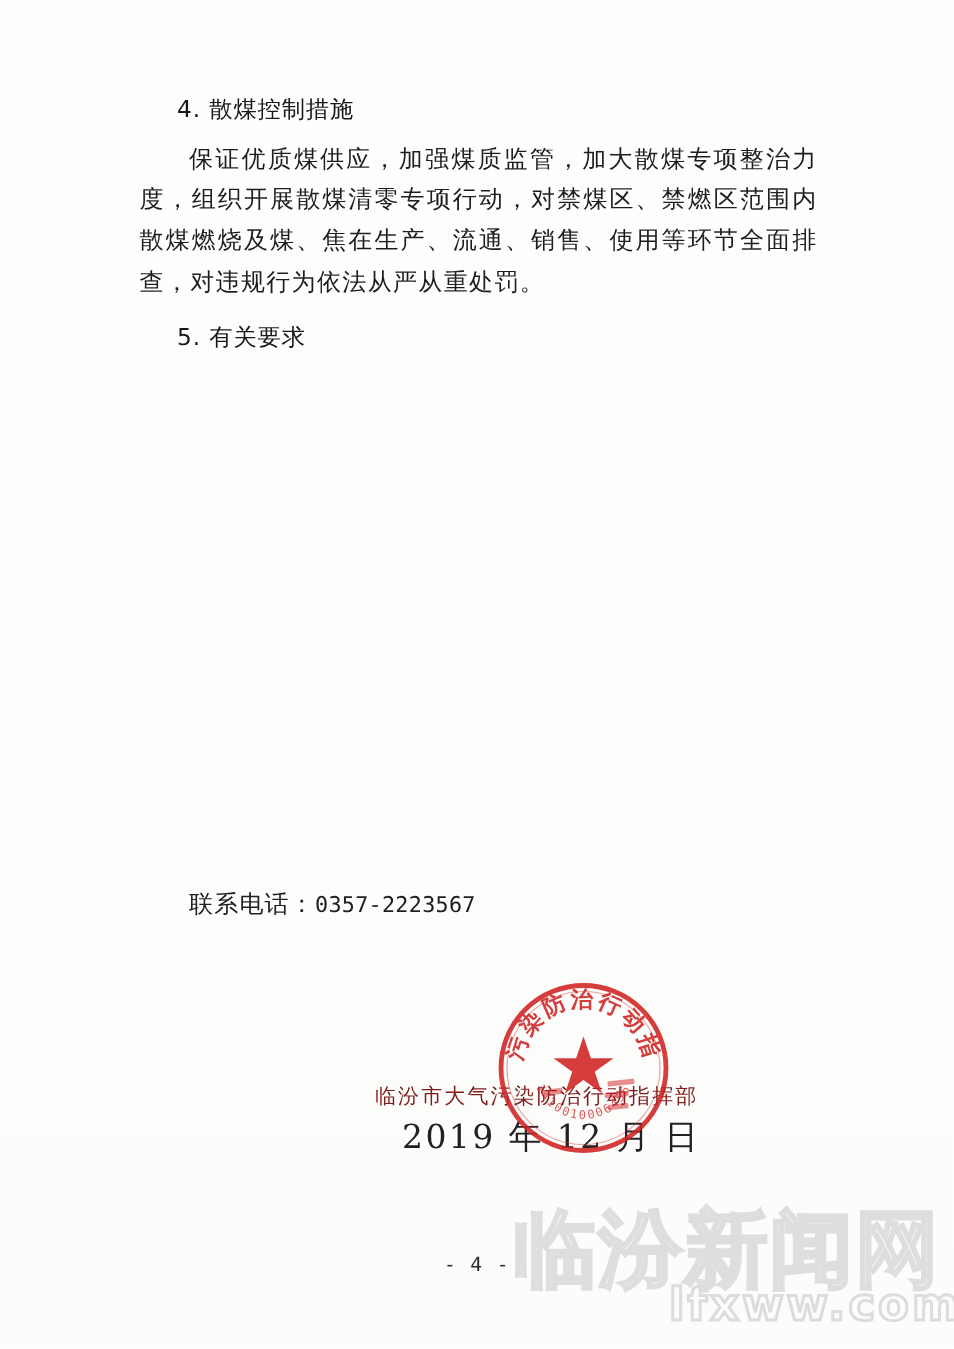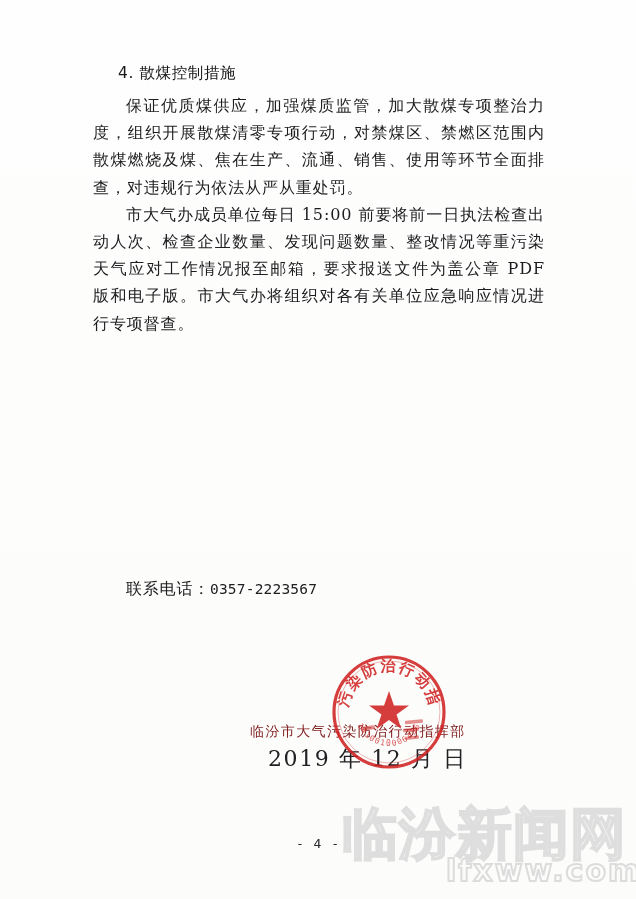--- a/index.html
+++ b/index.html
@@ -58,21 +58,21 @@
     text-justify: inter-character;
     letter-spacing: 0.9px;
     text-indent: 33px;
     font-family: "DejaVu Serif", "Liberation Serif", serif;
   }
   p.para + p.para { margin-top: 0px; }
 
   .contact-block {
     position: absolute;
     left: 126px;
-    top: 574px;
+    top: 588px;
     width: 420px;
   }
   .contact-line {
     font-size: 16px;
     line-height: 29px;
     color: #202023;
     letter-spacing: 0.8px;
     white-space: nowrap;
   }
   .contact-line .mono {
@@ -170,21 +170,21 @@
 
 <div id="page"></div>
 
 <div id="content">
 
   <div class="doc-body">
 
     <h3 class="heading">4. 散煤控制措施</h3>
     <p class="para">保证优质煤供应，加强煤质监管，加大散煤专项整治力度，组织开展散煤清零专项行动，对禁煤区、禁燃区范围内散煤燃烧及煤、焦在生产、流通、销售、使用等环节全面排查，对违规行为依法从严从重处罚。</p>
 
-    <p class="para">市大气办成员单位每日 15:00 前要将前一日执法检查出动人次、检查企业数量、发现问题数量、整改情况等重污染天气应对工作情况报至邮箱，要求报送文件为盖公章 PDF 版和电子版。市大气办将组织对各有关单位应急响应情况进行专项督查。</p>
+    <h3 class="heading second">5. 有关要求</h3>
 
   </div>
 
   <div class="contact-block">
     <div class="contact-line">
       <span>联系电话：</span><span class="mono">0357-2223567</span>
     </div>
   </div>
 
   <div class="signature-block">

